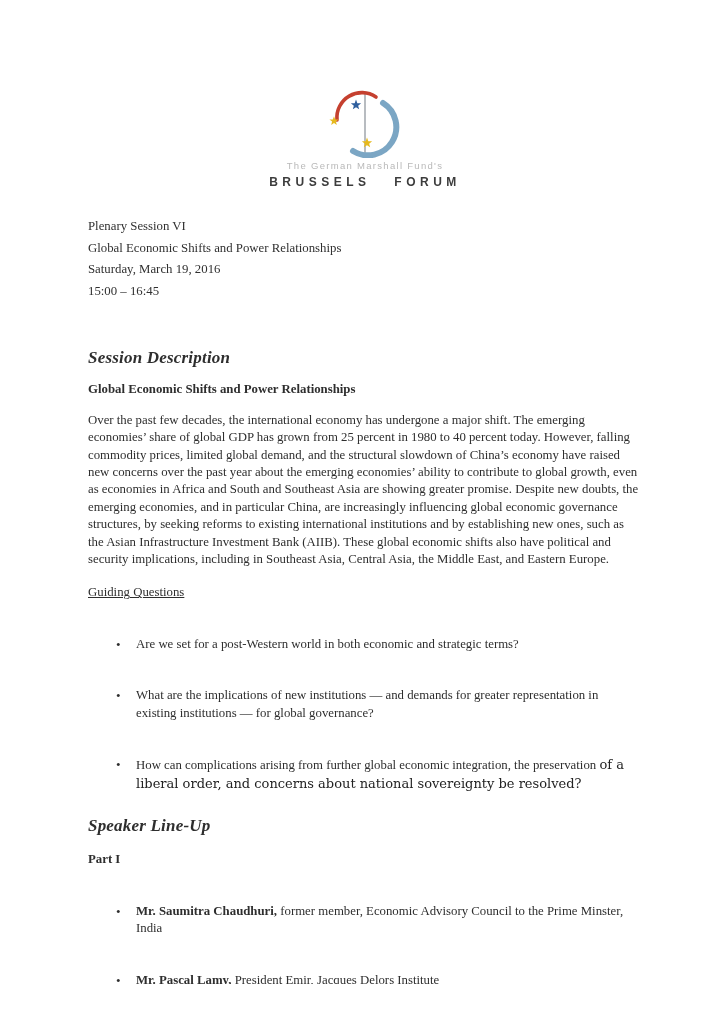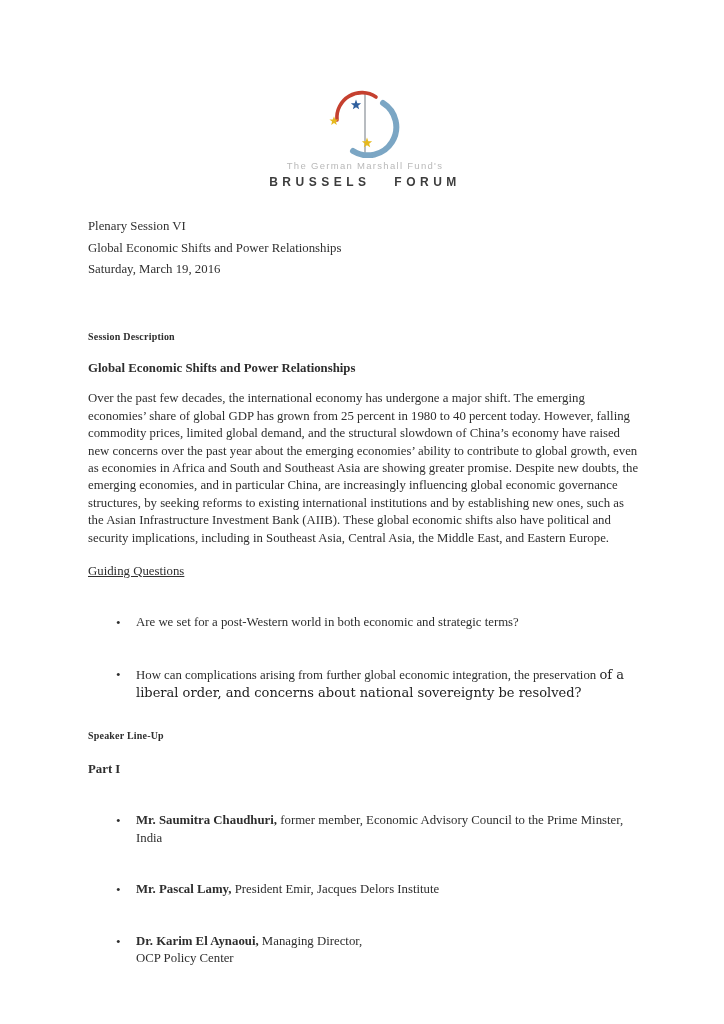--- a/index.html
+++ b/index.html
@@ -39,22 +39,23 @@
   
   .title-block {
     margin-top: 27px;
     font-size: 12.8px;
     line-height: 21.5px;
     color: #303030;
   }
   
   .content { margin-top: 47px; font-size: 12.8px; line-height: 17.4px; }
   .h-script {
-    font-size: 10px;
+    font-size: 17px;
     font-weight: bold;
+    font-style: italic;
     letter-spacing: 0.2px;
   }
   .subhead { font-weight: bold; margin-top: 15px; }
   .body-par { margin-top: 13px; }
   .underlined { margin-top: 16px; text-decoration: underline; }
   ul.bullets { list-style: none; margin-top: 10px; margin-left: 26px; }
   ul.bullets li { position: relative; padding-left: 22px; margin-bottom: 4px; margin-top: 34px; }
   ul.bullets li::before {
     content: "\2022";
     position: absolute;
@@ -91,35 +92,39 @@
       </g>
     </svg>
     <div class="logo-org">The German Marshall Fund's</div>
     <div class="logo-name">BRUSSELS FORUM</div>
   </header>
 
   <section class="title-block">
     <div>Plenary Session VI</div>
     <div>Global Economic Shifts and Power Relationships</div>
     <div>Saturday, March 19, 2016</div>
+    <div>15:00 – 16:45</div>
   </section>
 
   <main class="content">
 
     <h3 class="h-script">Session Description</h3>
 
     <div class="subhead">Global Economic Shifts and Power Relationships</div>
 
     <p class="body-par">Over the past few decades, the international economy has undergone a major shift. The emerging economies’ share of global GDP has grown from 25 percent in 1980 to 40 percent today. However, falling commodity prices, limited global demand, and the structural slowdown of China’s economy have raised new concerns over the past year about the emerging economies’ ability to contribute to global growth, even as economies in Africa and South and Southeast Asia are showing greater promise. Despite new doubts, the emerging economies, and in particular China, are increasingly influencing global economic governance structures, by seeking reforms to existing international institutions and by establishing new ones, such as the Asian Infrastructure Investment Bank (AIIB). These global economic shifts also have political and security implications, including in Southeast Asia, Central Asia, the Middle East, and Eastern Europe.</p>
 
     <div class="underlined">Guiding Questions</div>
 
     <ul class="bullets">
       <li>
         <span>Are we set for a post-Western world in both economic and strategic terms?</span>
+      </li>
+      <li>
+        <span>What are the implications of new institutions — and demands for greater representation in existing institutions — for global governance?</span>
       </li>
       <li>
         <span>How can complications arising from further global economic integration, the preservation </span><span class="emph">of a liberal order, and concerns about national sovereignty be resolved?</span>
       </li>
     </ul>
 
     <h3 class="h-script speaker-heading">Speaker Line-Up</h3>
 
     <div class="part">Part I</div>
 

